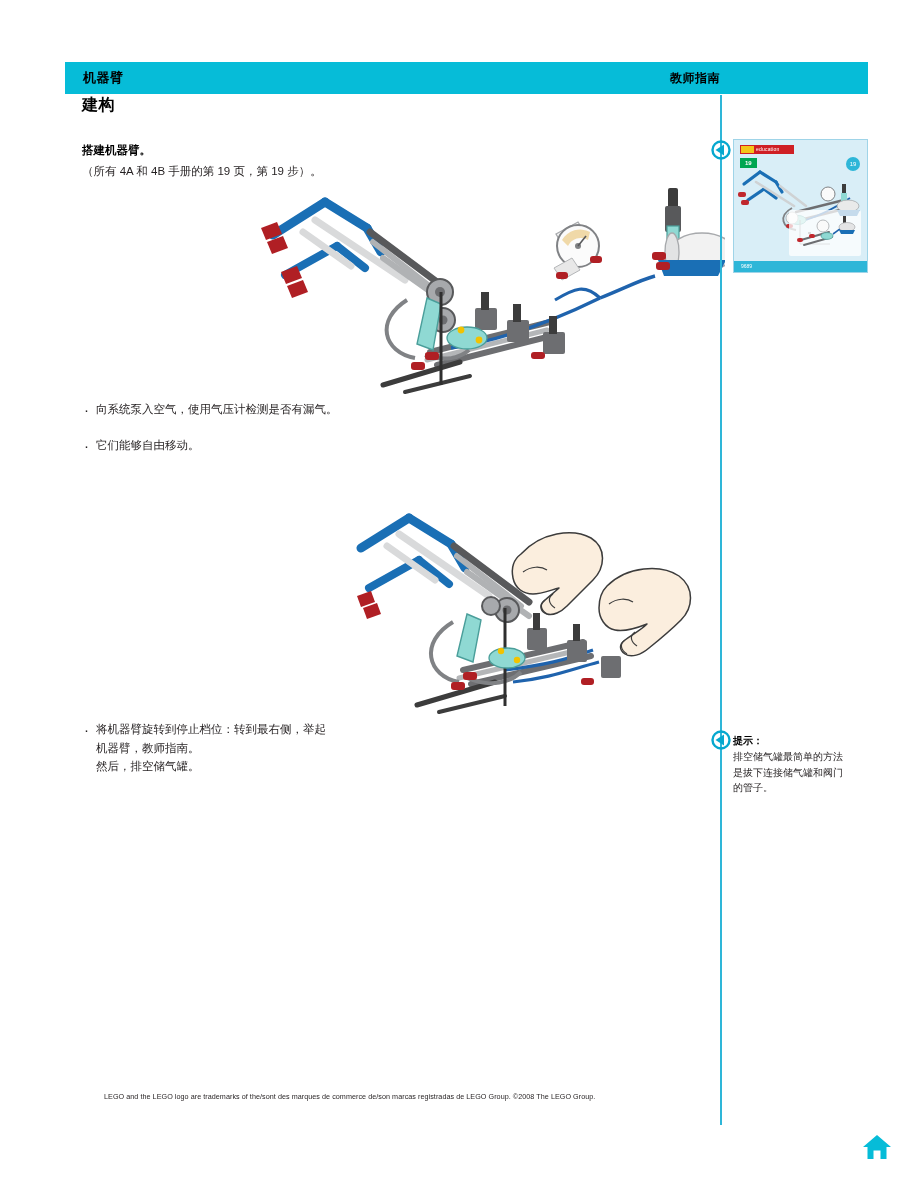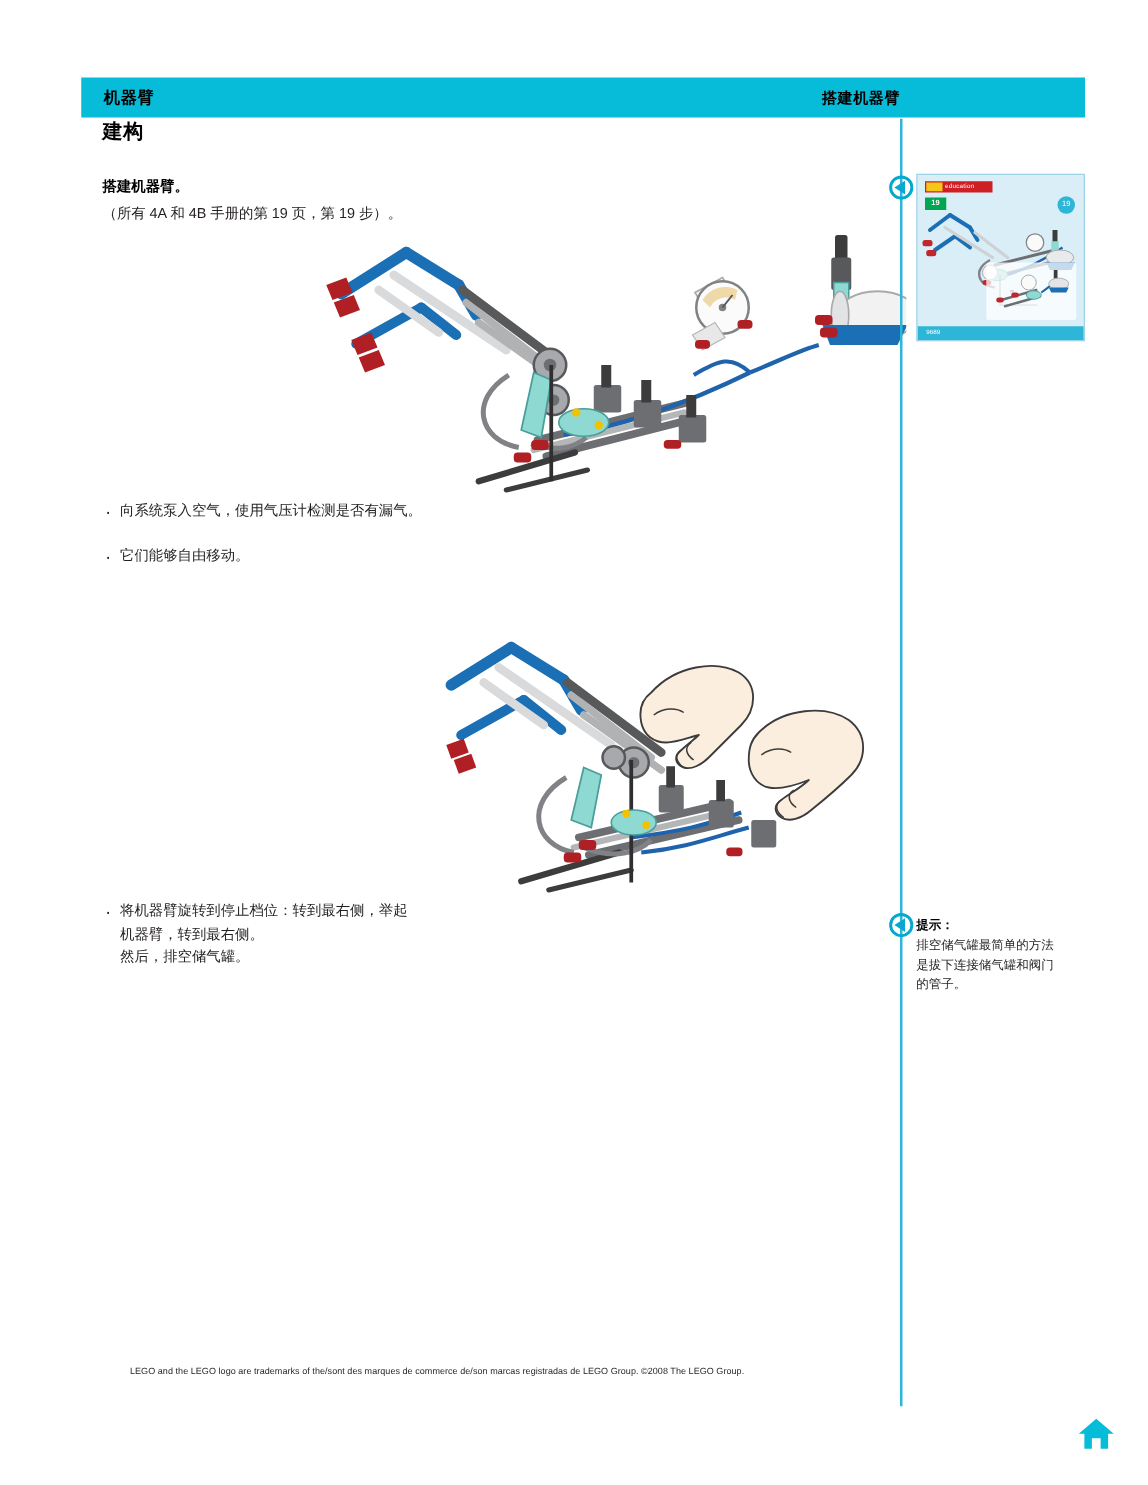--- a/index.html
+++ b/index.html
@@ -260,21 +260,21 @@
     top: 1133px;
     width: 30px;
     height: 28px;
   }
 </style>
 </head>
 <body>
 
 <div class="header-bar">
   <span class="header-title">机器臂</span>
-  <span class="header-right">搭建机器臂</span>
+  <span class="header-right">教师指南</span>
 </div>
 
 <div class="main-col">
   <h1 class="section-title">建构</h1>
   <p class="sub-title">搭建机器臂。</p>
   <p class="sub-note">（所有 4A 和 4B 手册的第 19 页，第 19 步）。</p>
 </div>
 
 <div class="illus" id="illus-1">
   <svg width="470" height="225" viewBox="0 0 470 225" xmlns="http://www.w3.org/2000/svg">
@@ -477,21 +477,21 @@
     <path d="M272 144 C 266 140, 264 134, 270 130" fill="none" stroke="#3c3c3c" stroke-width="1.2"></path>
     <path d="M282 136 C 276 132, 274 126, 280 122" fill="none" stroke="#3c3c3c" stroke-width="1.2"></path>
     <path d="M254 94 C 262 88, 272 88, 278 92" fill="none" stroke="#3c3c3c" stroke-width="1.2"></path>
   </svg>
 </div>
 
 <div style="position:absolute; left:82px; top:720px; width:420px;">
   <ul class="bullet-list">
     <li class="bullet-item">
       <span class="bullet-line">将机器臂旋转到停止档位：转到最右侧，举起</span>
-      <span class="bullet-line">机器臂，转到最右侧。</span>
+      <span class="bullet-line">机器臂，教师指南。</span>
       <span class="bullet-line">然后，排空储气罐。</span>
     </li>
   </ul>
 </div>
 
 <div class="rail-line"></div>
 
 <div class="rail-marker" id="rail-marker-1">
   <svg width="20" height="20" viewBox="0 0 20 20" xmlns="http://www.w3.org/2000/svg">
     <circle cx="10" cy="10" r="8.5" fill="none" stroke="#06a8cf" stroke-width="2.4"></circle>

